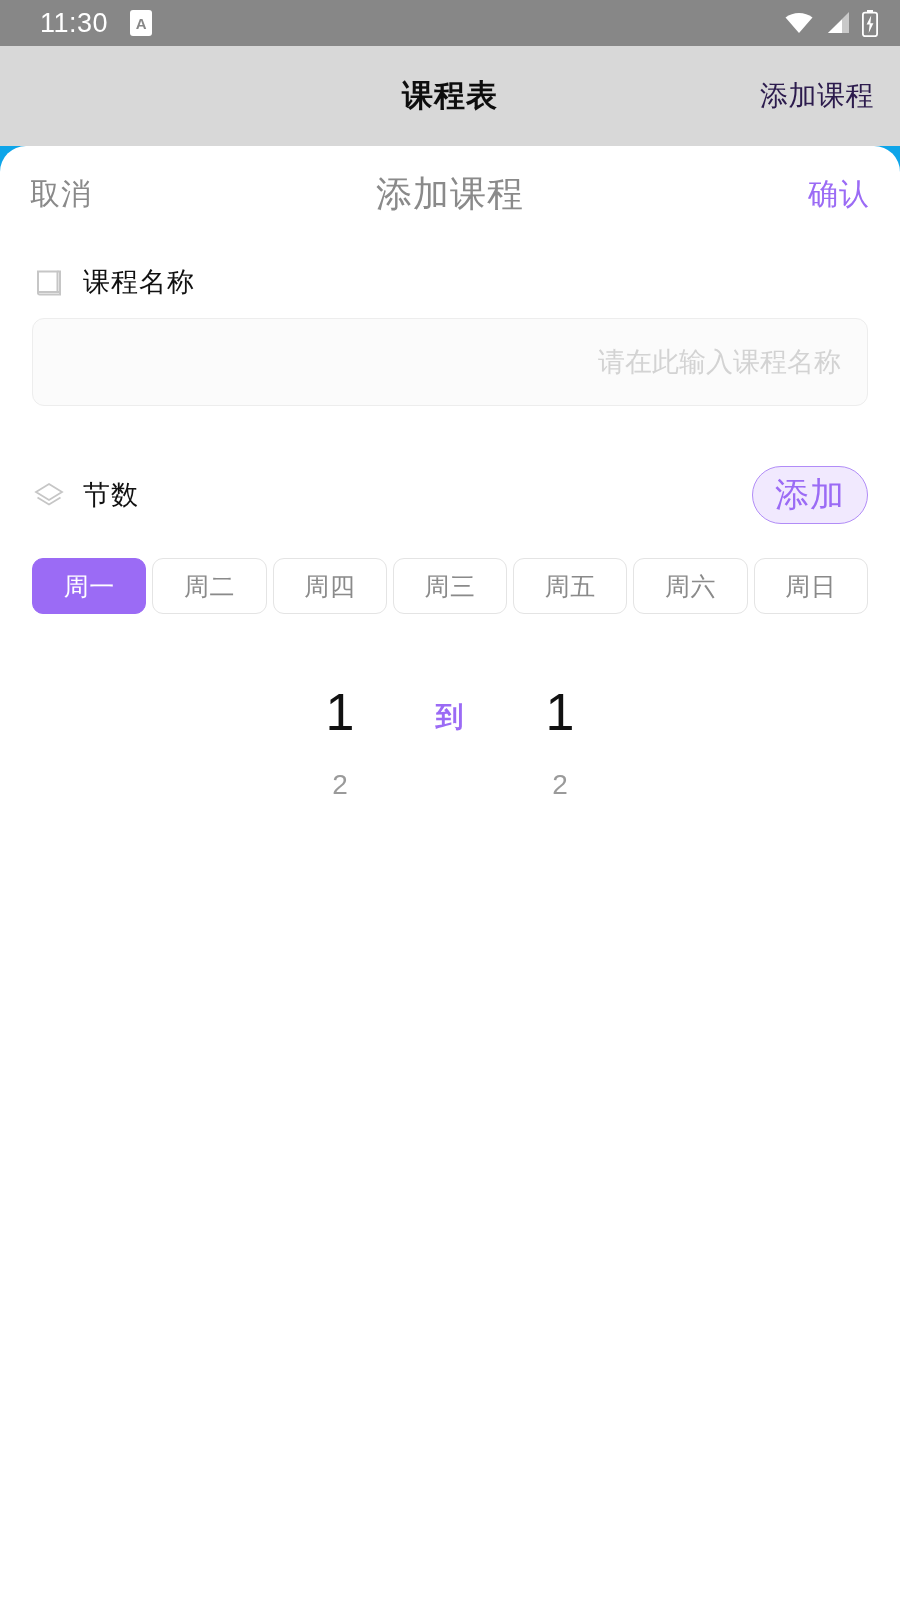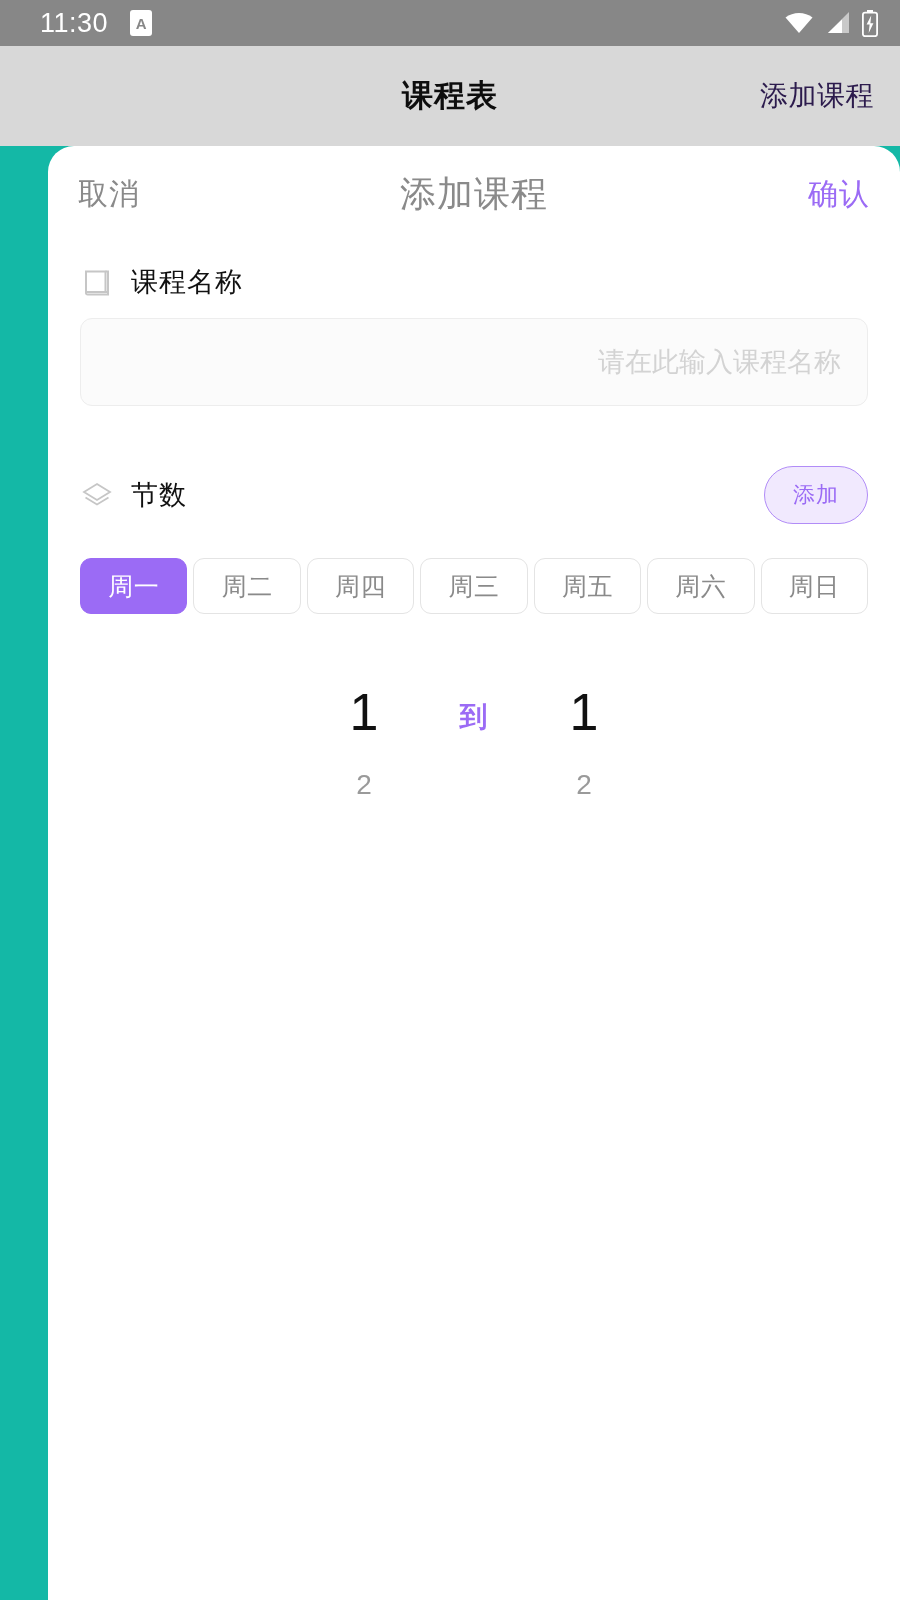--- a/index.html
+++ b/index.html
@@ -12,21 +12,21 @@
   body {
     font-family: "Liberation Sans", "DejaVu Sans", sans-serif;
     background: #ffffff;
     overflow: hidden;
   }
 
   #app {
     position: relative;
     width: 900px;
     height: 1600px;
-    background: #14b8a6;
+    background: #0ea5e9;
   }
 
   
   .status-bar {
     height: 46px;
     background: #878787;
     display: flex;
     align-items: center;
     padding: 0 22px 0 40px;
     color: #ffffff;
@@ -91,21 +91,20 @@
   
   .sheet {
     position: absolute;
     left: 0;
     right: 0;
     top: 146px;
     bottom: 0;
     background: #ffffff;
     border-top-left-radius: 26px;
     border-top-right-radius: 26px;
-    margin-left: 48px;
   }
 
   .sheet-header {
     position: relative;
     height: 96px;
     display: flex;
     align-items: center;
     justify-content: center;
   }
   .sheet-cancel {
@@ -187,21 +186,21 @@
   .periods-spacer { flex: 1; }
   .add-button {
     min-width: 104px;
     height: 58px;
     padding: 0 22px;
     border-radius: 30px;
     border: 1.8px solid #b18cf7;
     background: #f1e9fe;
     color: #9b6bf5;
     font-family: "Liberation Sans", "DejaVu Sans", sans-serif;
-    font-size: 22px;
+    font-size: 34px;
     letter-spacing: 1px;
     display: flex;
     align-items: center;
     justify-content: center;
     cursor: pointer;
   }
 
   
   .day-tabs {
     display: flex;

